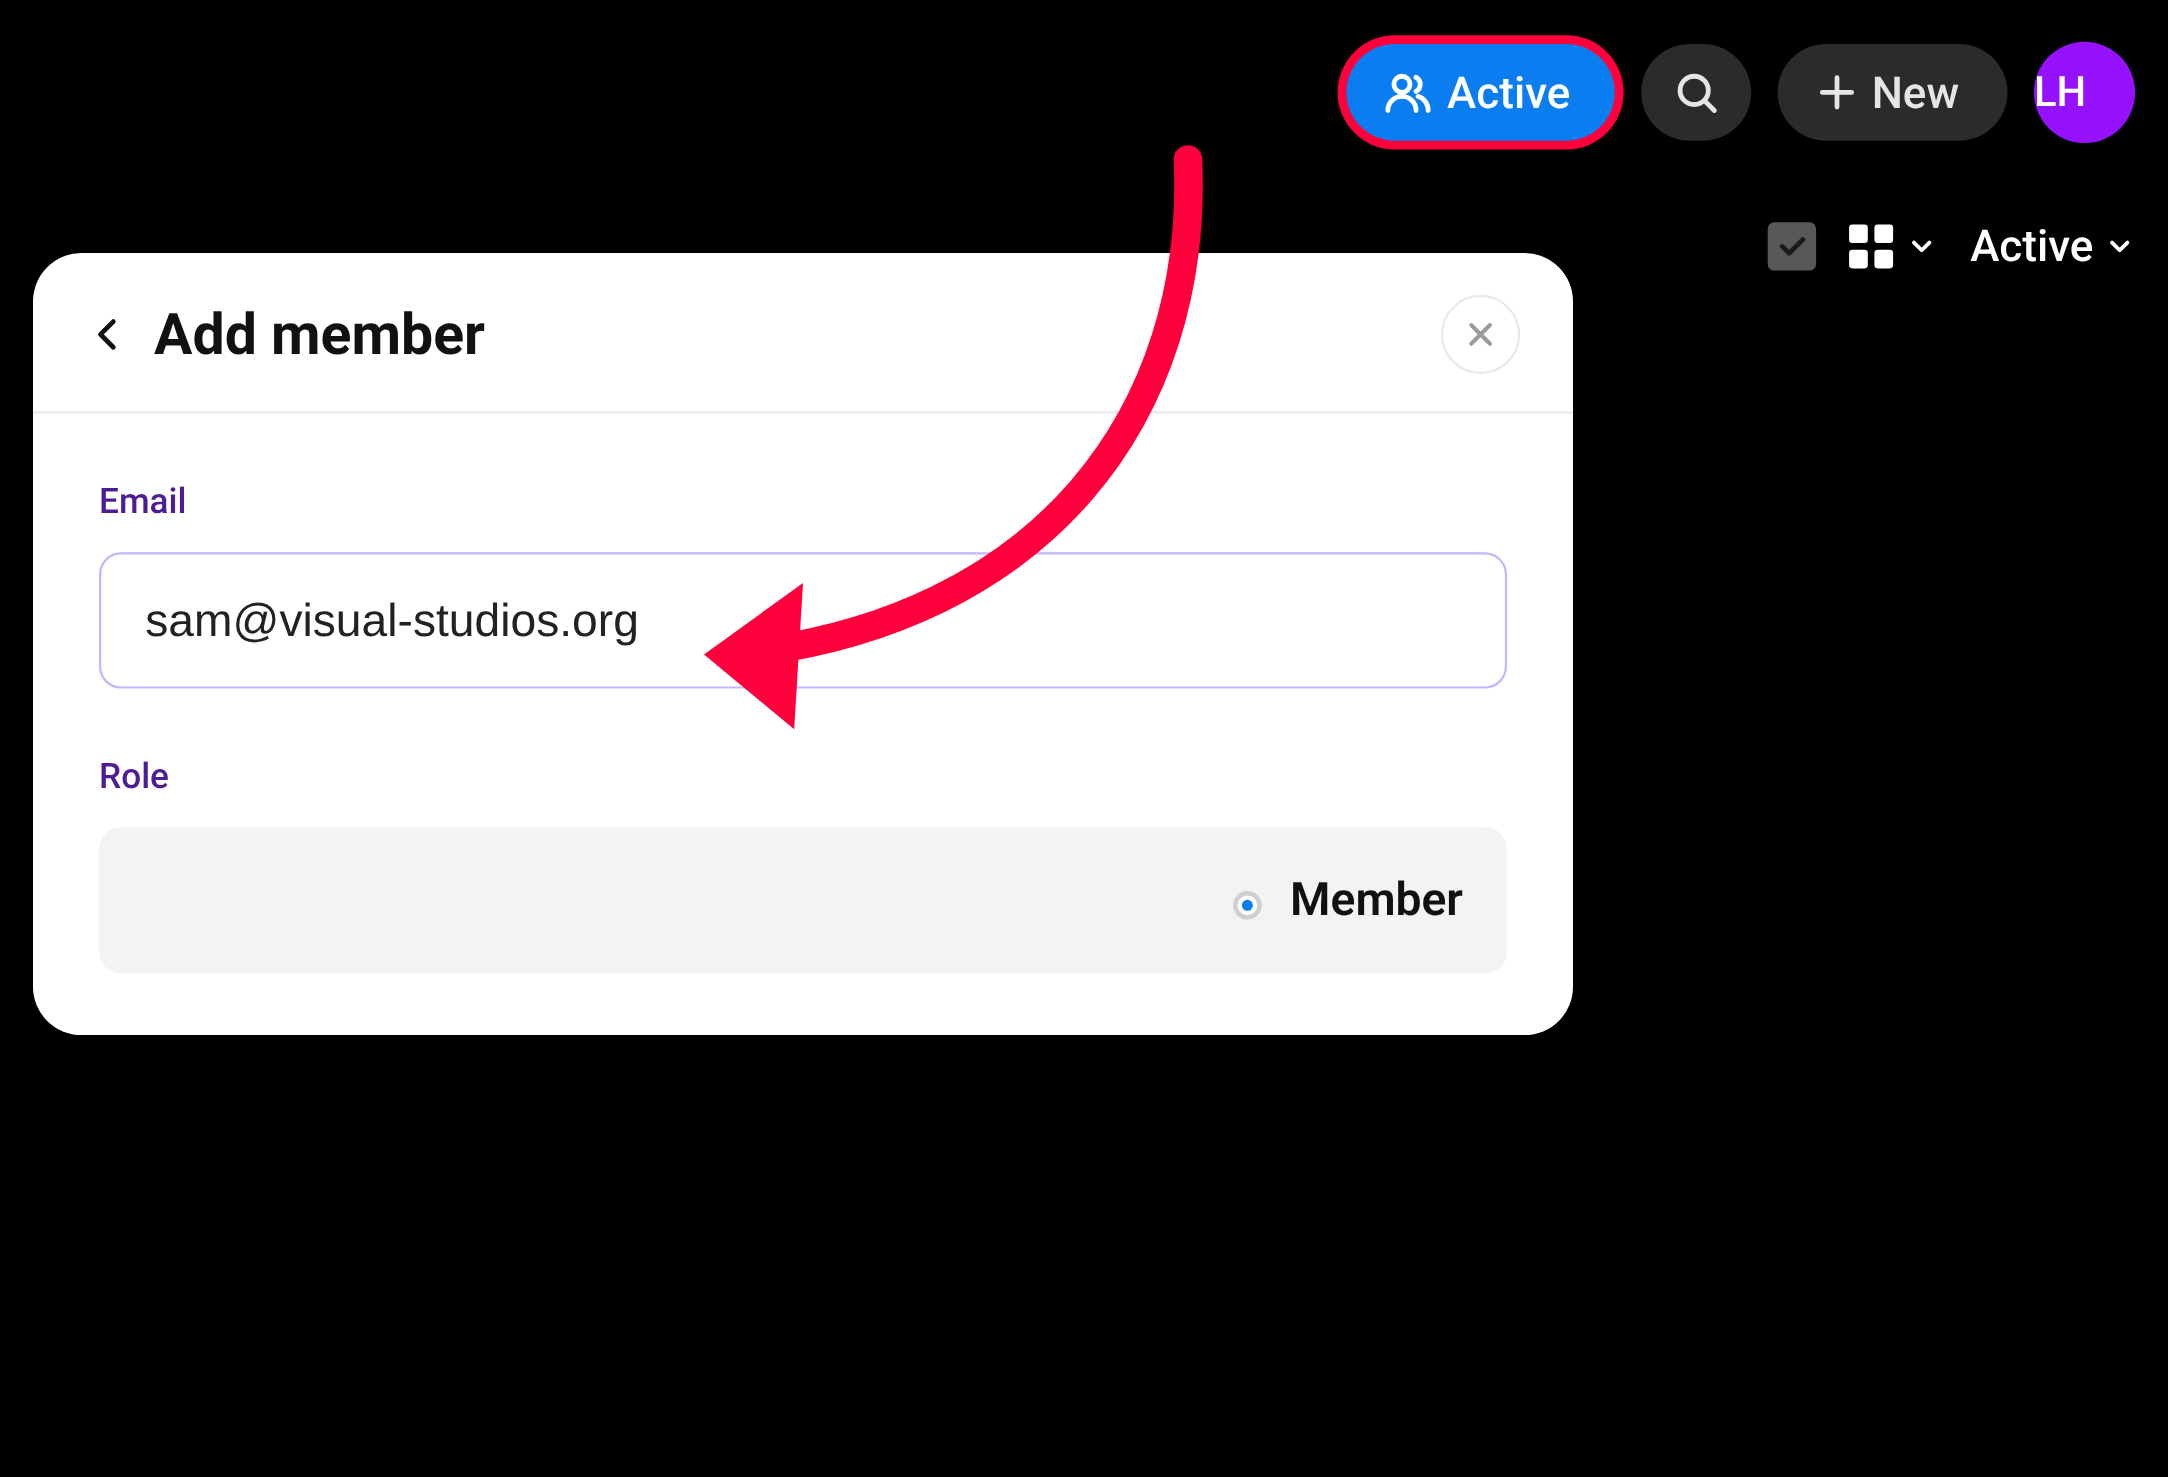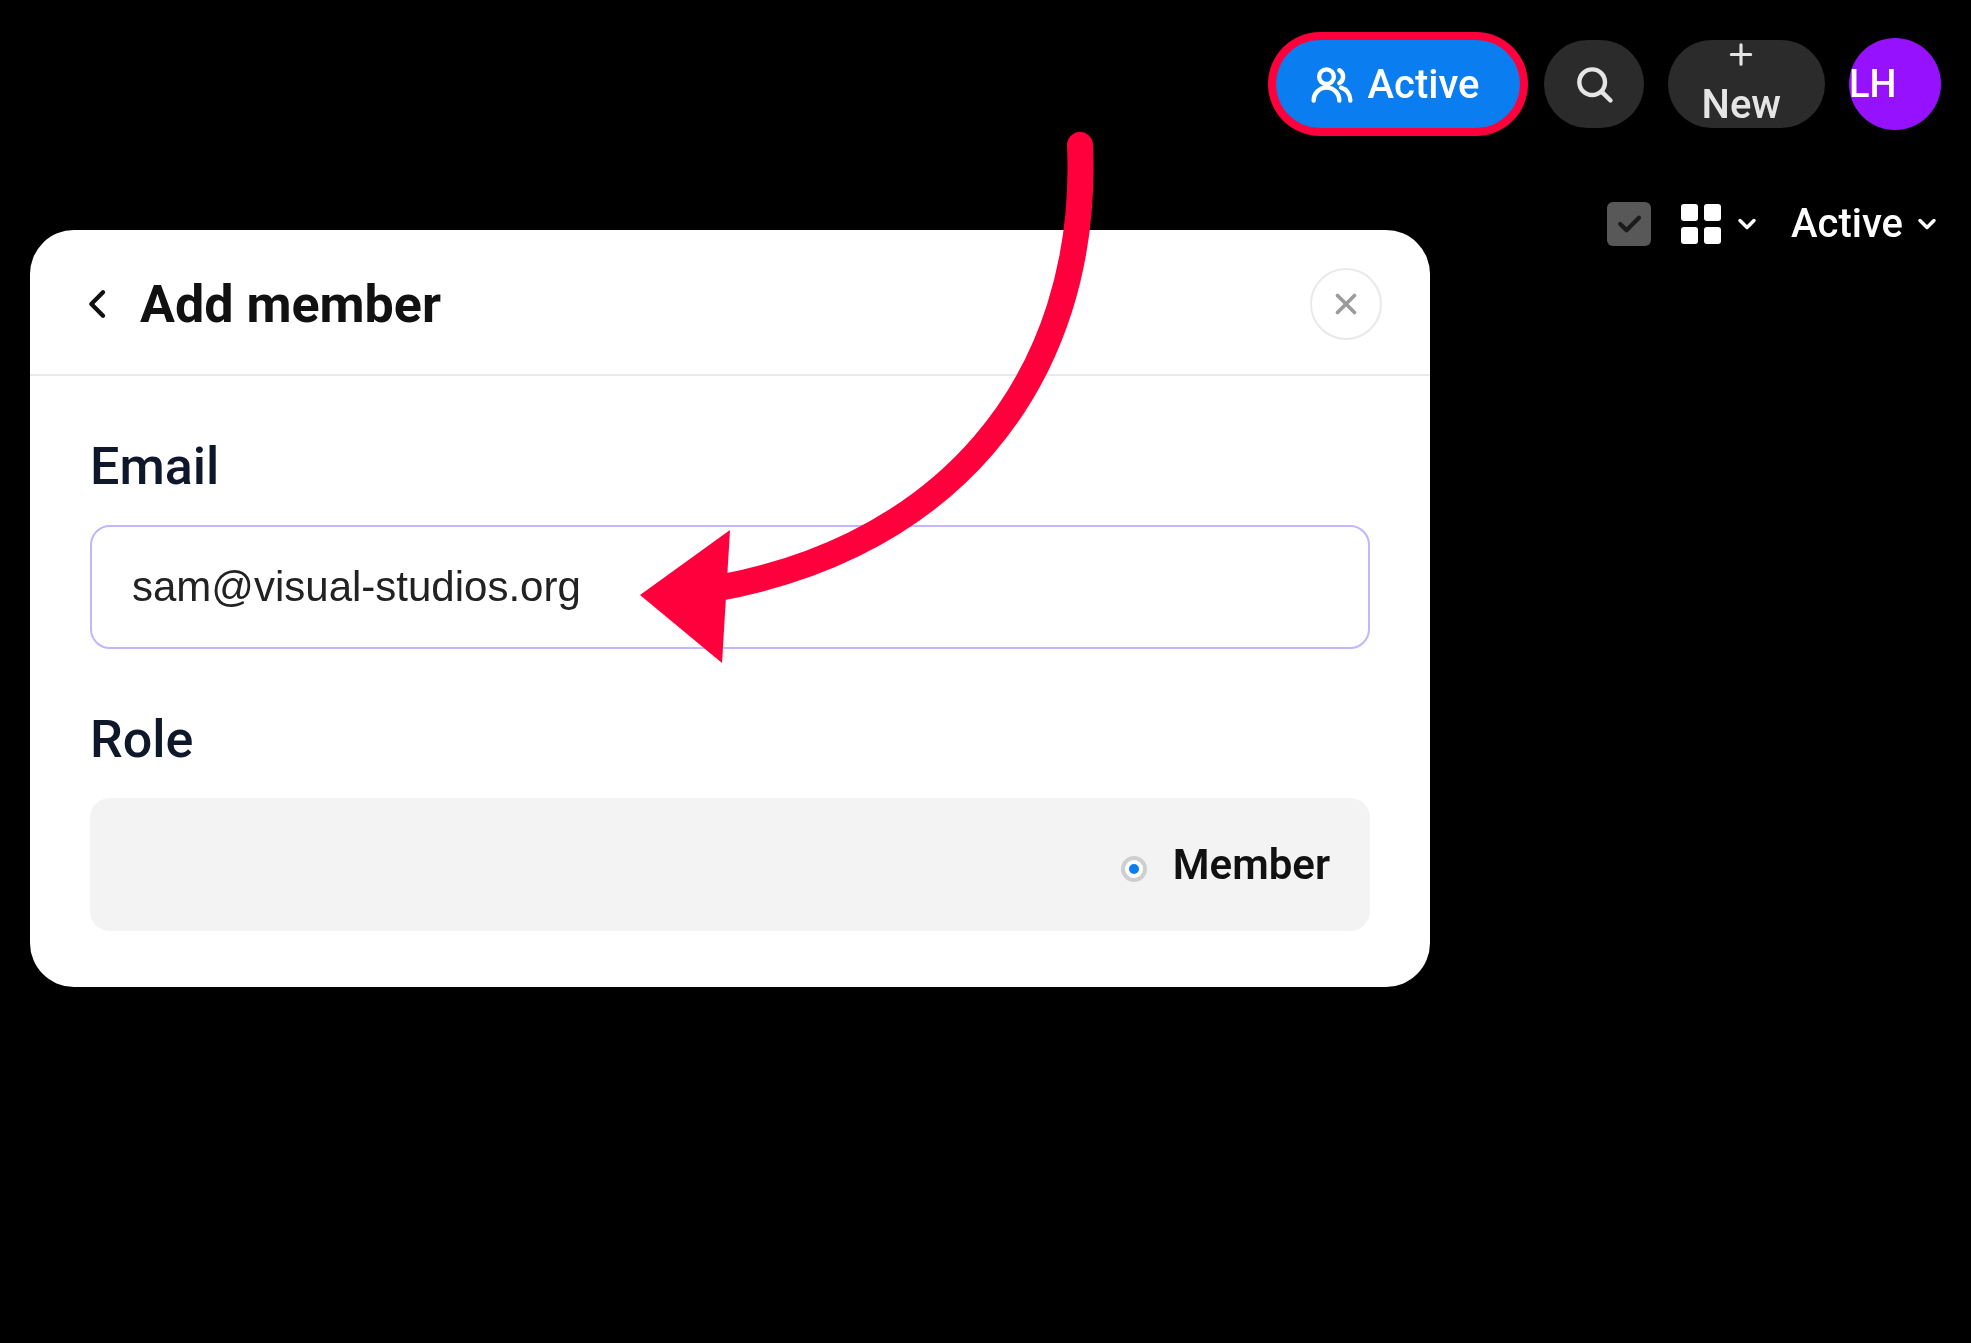--- a/index.html
+++ b/index.html
@@ -42,21 +42,20 @@
   .new-pill {
     background: #2b2b2b;
     color: #e5e5e5;
   }
   .search-pill {
     width: 100px;
   }
   .new-pill {
     padding: 0 44px 0 34px;
     gap: 12px;
-    flex-direction: column;
   }
   .avatar {
     width: 92px; height: 92px;
     border-radius: 50%;
     background: #9612ff;
     color: #fff;
     display:flex;align-items:center;justify-content:flex-start;
     font-size: 38px;
     font-weight: 500;
   }
@@ -104,21 +103,21 @@
     gap: 13px;
   }
   .card-title-wrap{display:flex;align-items:center;gap:22px}
   .card-title{font-size:52px;font-weight:700}
   .close-btn{
     width:72px;height:72px;border-radius:50%;
     border:2px solid #e9e9e9;background:#fff;
     display:flex;align-items:center;justify-content:center;
   }
   .card-body{padding: 30px 60px 56px}
-  .field-label{font-size:52px;font-weight:500;color:#0f172a;margin:30px 0 28px}
+  .field-label{font-size:32px;font-weight:500;color:#4c1d95;margin:30px 0 28px}
   .email-input{
     width:100%;
     border:2px solid #c4b5fd;border-radius:20px;
     font-size:42px;padding:36px 40px;
     color:#222;
   }
   .role-card{
     background:#f3f3f3;border-radius:20px;
     padding:42px 40px 42px 36px;
     display:flex;gap:26px;align-items:flex-start;

